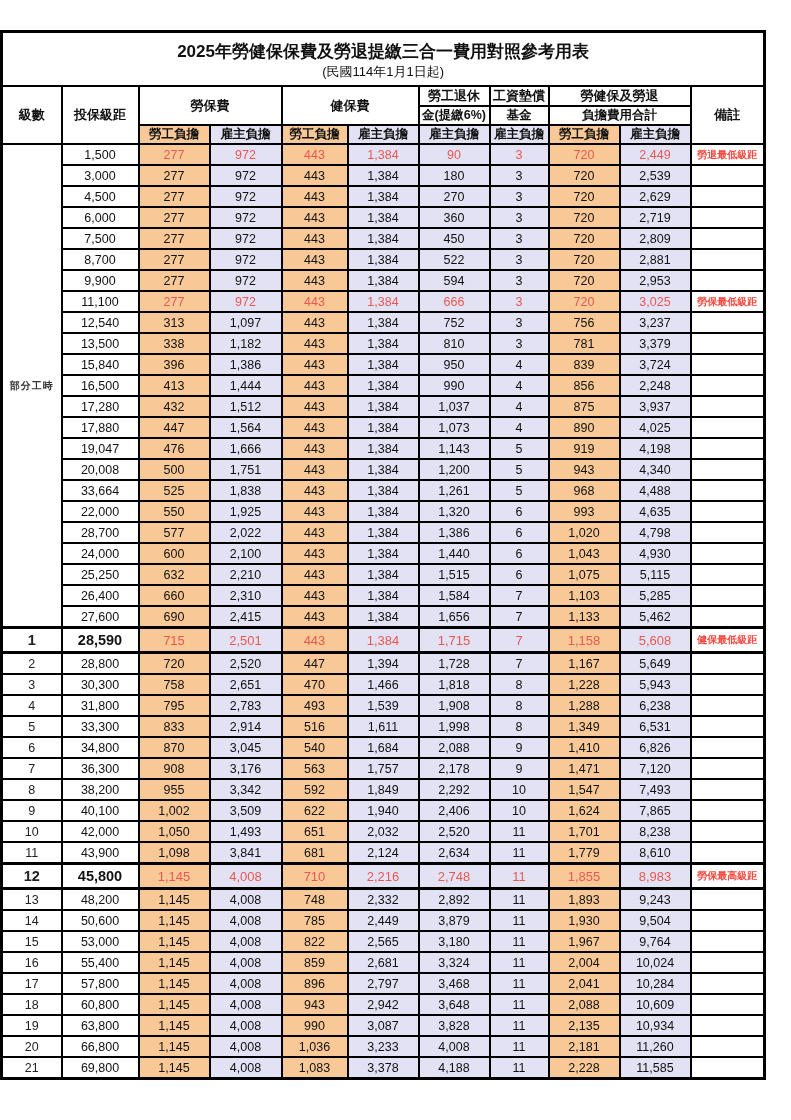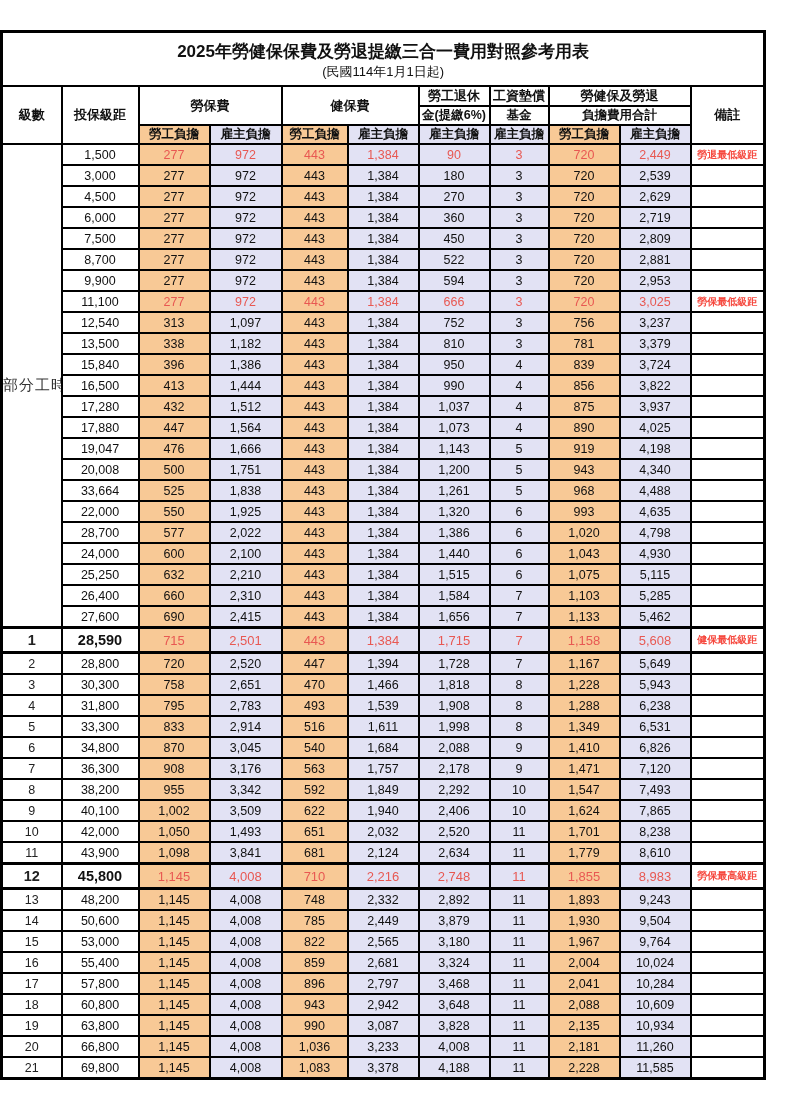--- a/index.html
+++ b/index.html
@@ -20,21 +20,21 @@
   thead th{background:#fff;font-weight:700;}
   th.gh{font-size:13px;height:15px;}
   th.gh2{font-size:12.5px;height:15px;}
   th.sub{font-size:12.5px;height:17px;margin-left:44px;}
   th.emp,td.emp{background:var(--emp-bg);}
   th.er,td.er{background:var(--er-bg);}
   tbody td{font-size:12.5px;height:19px;background:#fff;}
   td.num.emp{background:var(--emp-bg);}
   td.num.er{background:var(--er-bg);}
   td.level{color:#222;}
-  td.pt{font-size:15px;letter-spacing:1px;color:#333;}
+  td.pt{font-size:10px;letter-spacing:1px;color:#333;font-weight:bold;}
   td.rem{color:var(--rem-red);font-weight:700;font-size:10px;}
   tr.hl td.num{color:var(--red);}
   tr.em td{border-top-width:3px;border-bottom-width:3px;height:22px;}
   tr.em td.level,tr.em td.sal{font-weight:700;font-size:14.5px;}
   tr.em td.num{font-size:13px;margin-top:12px;}
 </style>
 </head>
 <body>
 
 <div class="sheet">
@@ -221,21 +221,21 @@
         </tr>
         <tr>
           <td class="sal">16,500</td>
           <td class="num emp">413</td>
           <td class="num er">1,444</td>
           <td class="num emp">443</td>
           <td class="num er">1,384</td>
           <td class="num er">990</td>
           <td class="num er">4</td>
           <td class="num emp">856</td>
-          <td class="num er">3,822</td>
+          <td class="num er">2,248</td>
           <td class="rem"></td>
         </tr>
         <tr>
           <td class="sal">17,280</td>
           <td class="num emp">432</td>
           <td class="num er">1,512</td>
           <td class="num emp">443</td>
           <td class="num er">1,384</td>
           <td class="num er">1,037</td>
           <td class="num er">4</td>

